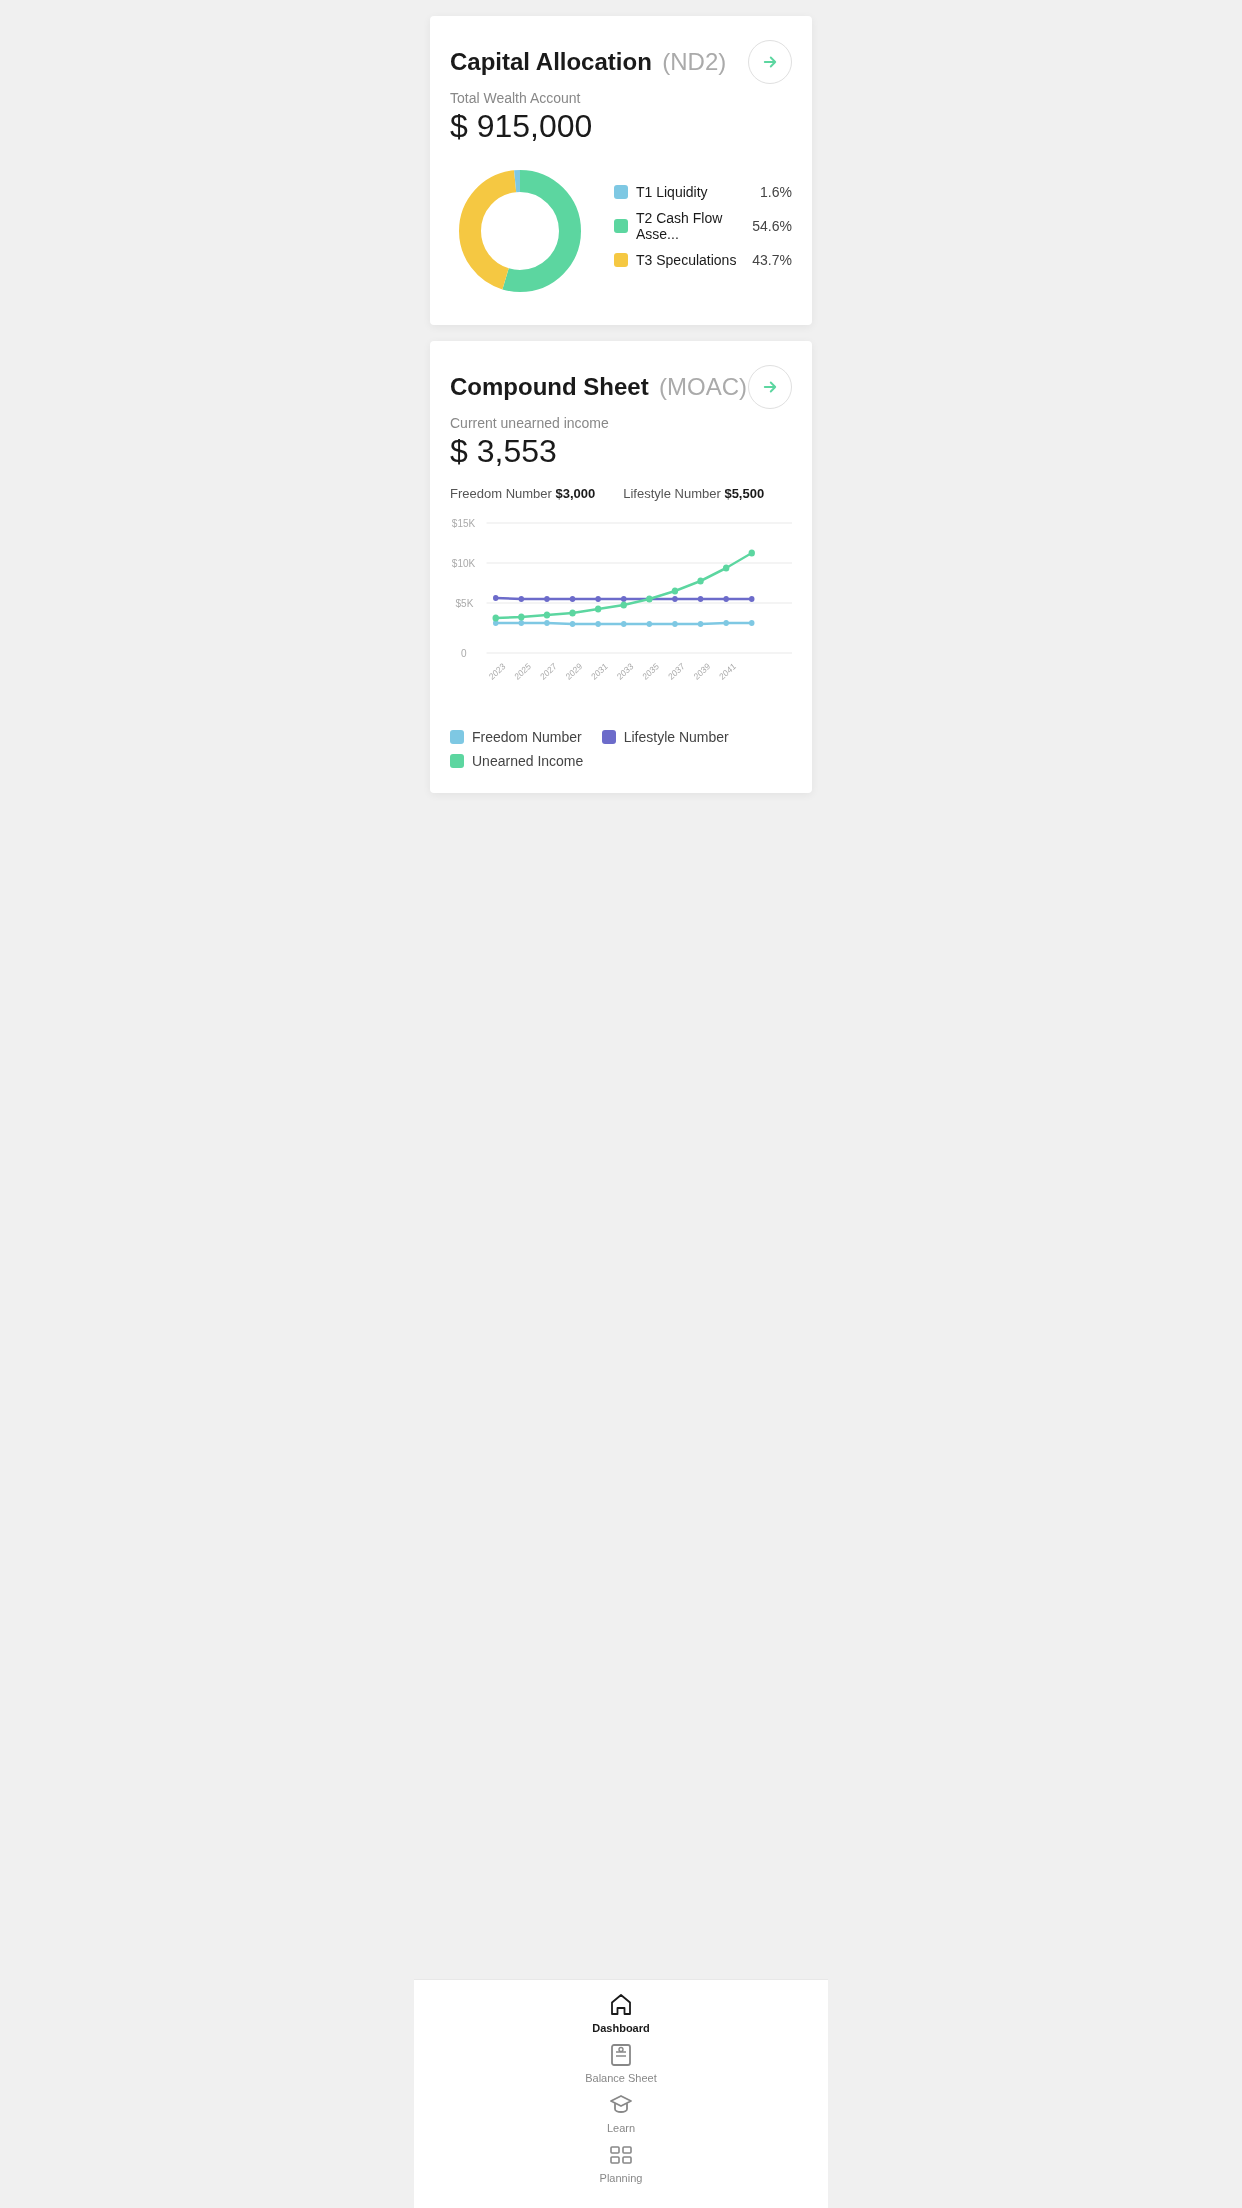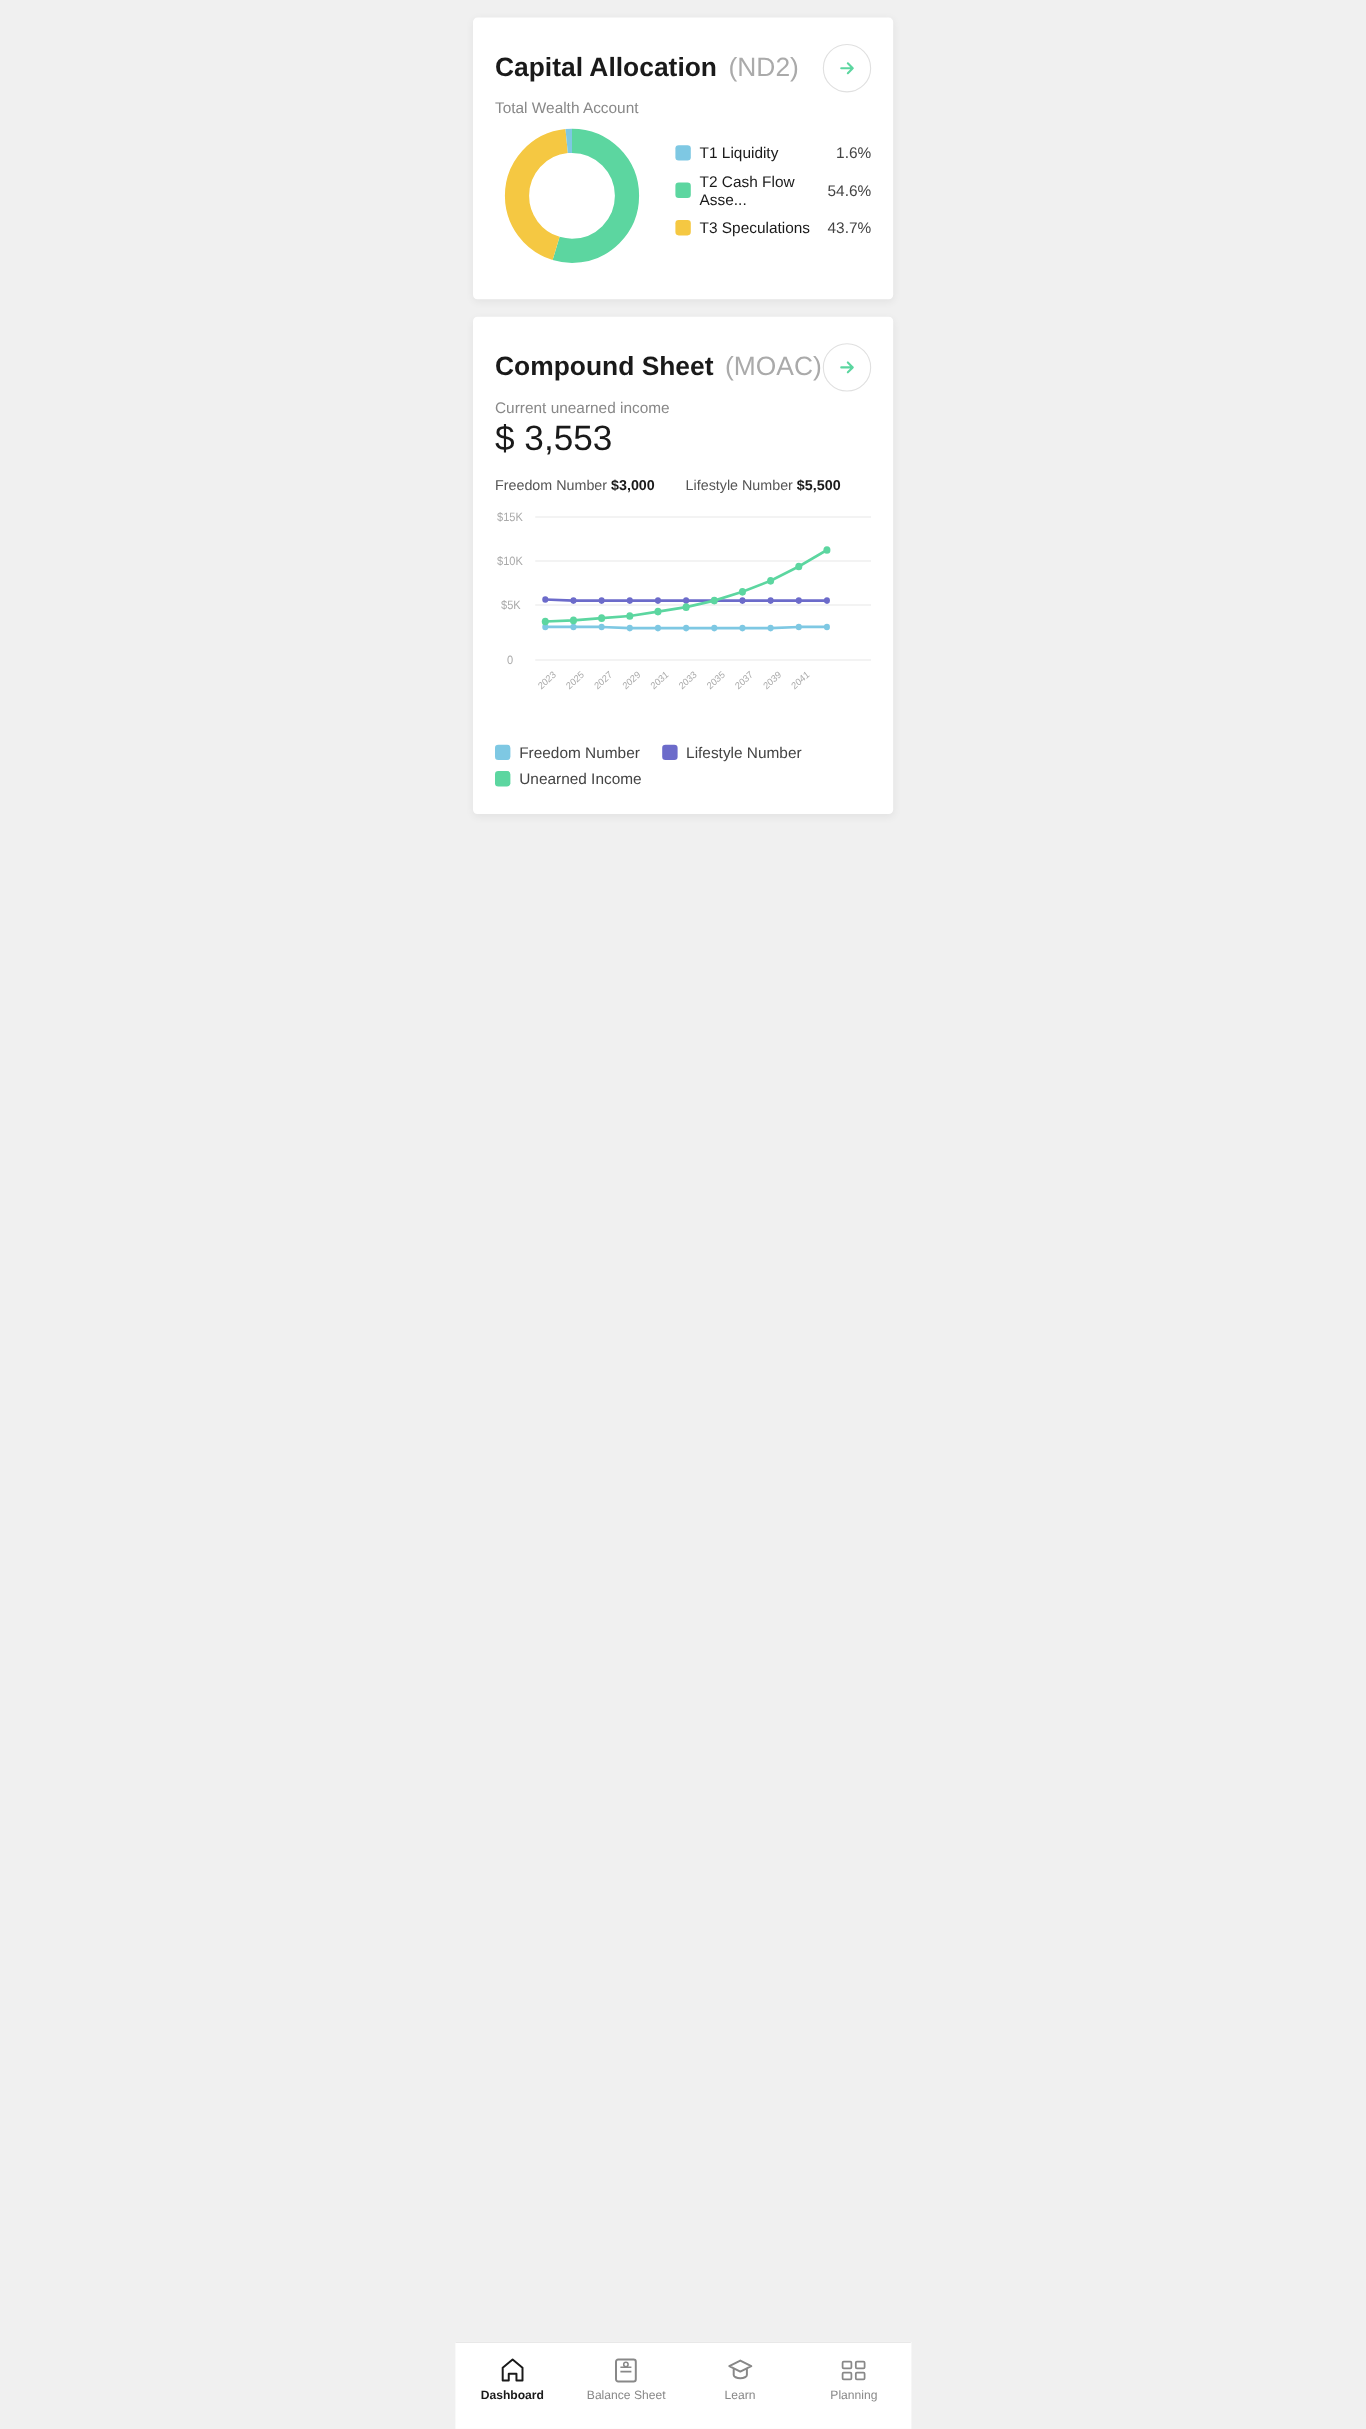--- a/index.html
+++ b/index.html
@@ -214,20 +214,21 @@
       bottom: 0;
       left: 50%;
       transform: translateX(-50%);
       width: 414px;
       background: #fff;
       border-top: 1px solid #e8e8e8;
       display: flex;
       justify-content: flex-end;
       align-items: center;
       padding: 8px 0 20px 0;
+      flex-direction: column;
     }
 
     .nav-item {
       display: flex;
       flex-direction: column;
       align-items: center;
       gap: 4px;
       cursor: pointer;
       flex: 1;
       padding: 4px 0;
@@ -274,20 +275,21 @@
         <span class="card-title">Capital Allocation</span>
         <span class="card-title-sub">(ND2)</span>
       </div>
       <button class="arrow-btn">
         <svg viewBox="0 0 24 24" fill="none" xmlns="http://www.w3.org/2000/svg">
           <path d="M5 12H19M13 6l6 6-6 6" stroke="#5cd6a0" stroke-width="2.5" stroke-linecap="round" stroke-linejoin="round"></path>
         </svg>
       </button>
     </div>
     <p class="subtitle">Total Wealth Account</p>
+    <p class="amount">$ 915,000</p>
 
     <div class="donut-section">
       <div class="donut-container">
         <svg viewBox="0 0 140 140" xmlns="http://www.w3.org/2000/svg">
 
           <circle cx="70" cy="70" r="50" fill="none" stroke="#5cd6a0" stroke-width="22" stroke-dasharray="171.52 314.16" stroke-dashoffset="0"></circle>
 
           <circle cx="70" cy="70" r="50" fill="none" stroke="#f5c842" stroke-width="22" stroke-dasharray="137.19 314.16" stroke-dashoffset="-171.52"></circle>
 
           <circle cx="70" cy="70" r="50" fill="none" stroke="#7ec8e3" stroke-width="22" stroke-dasharray="5.03 314.16" stroke-dashoffset="-308.71"></circle>

